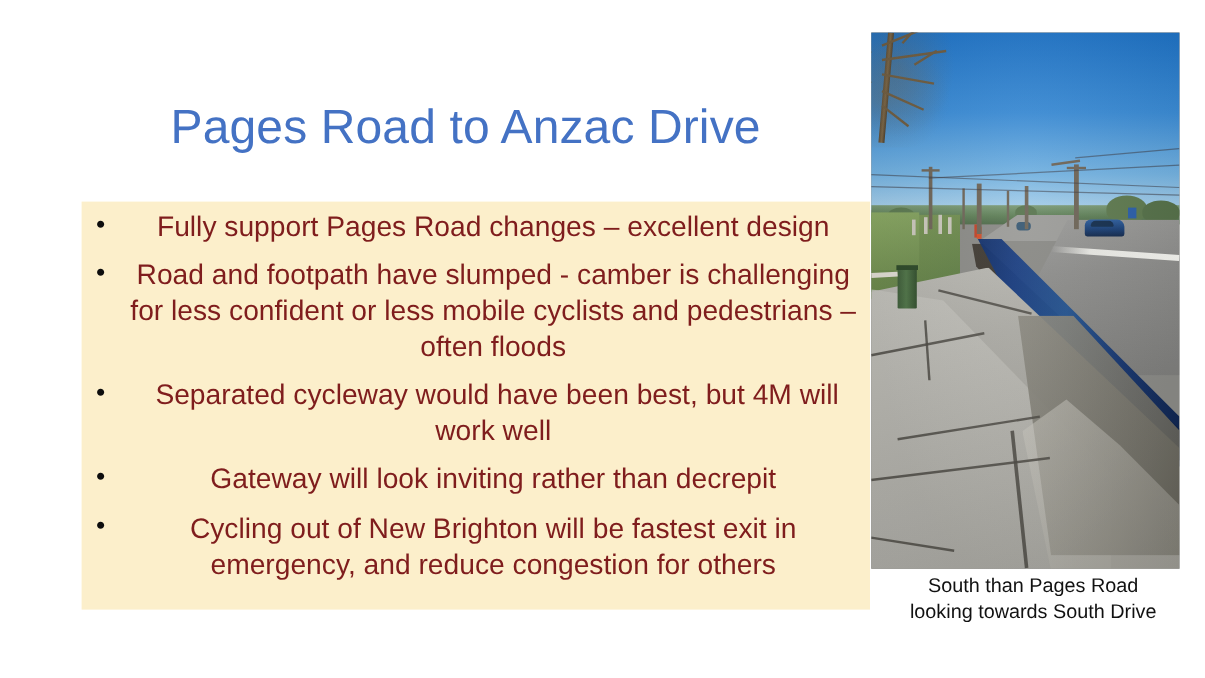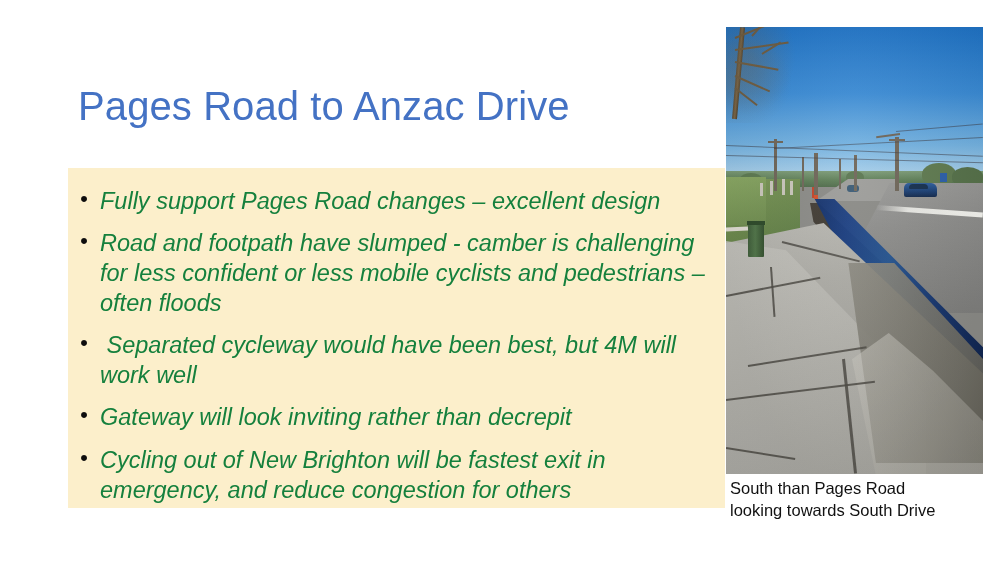--- a/index.html
+++ b/index.html
@@ -9,20 +9,21 @@
   }
   body {
     font-family: "Liberation Sans", sans-serif;
   }
   #slide {
     position: relative;
     width: 1004px;
     height: 565px;
     background: #ffffff;
     overflow: hidden;
+    text-align: center;
   }
 
   
   #slide-title {
     position: absolute;
     left: 78px;
     top: 56px;
     width: 620px;
     font-size: 40px;
     line-height: 1.15;
@@ -47,26 +48,25 @@
     top: 6px;
     width: 648px;
     list-style: none;
     margin: 0;
     padding: 0;
   }
   #bullet-list li {
     position: relative;
     display: block;
     padding-left: 26px;
-    margin: 12px 0 10px 0;
+    margin: 0 0 10px 0;
     font-size: 23.5px;
     line-height: 1.28;
-    color: #15803d;
+    color: #7f1d1d;
     white-space: pre-wrap;
-    font-style: italic;
   }
   #bullet-list li::before {
     content: "\2022";
     position: absolute;
     left: 6px;
     top: -1px;
     font-size: 22px;
     line-height: 1.28;
     color: #0d0d0d;
   }

